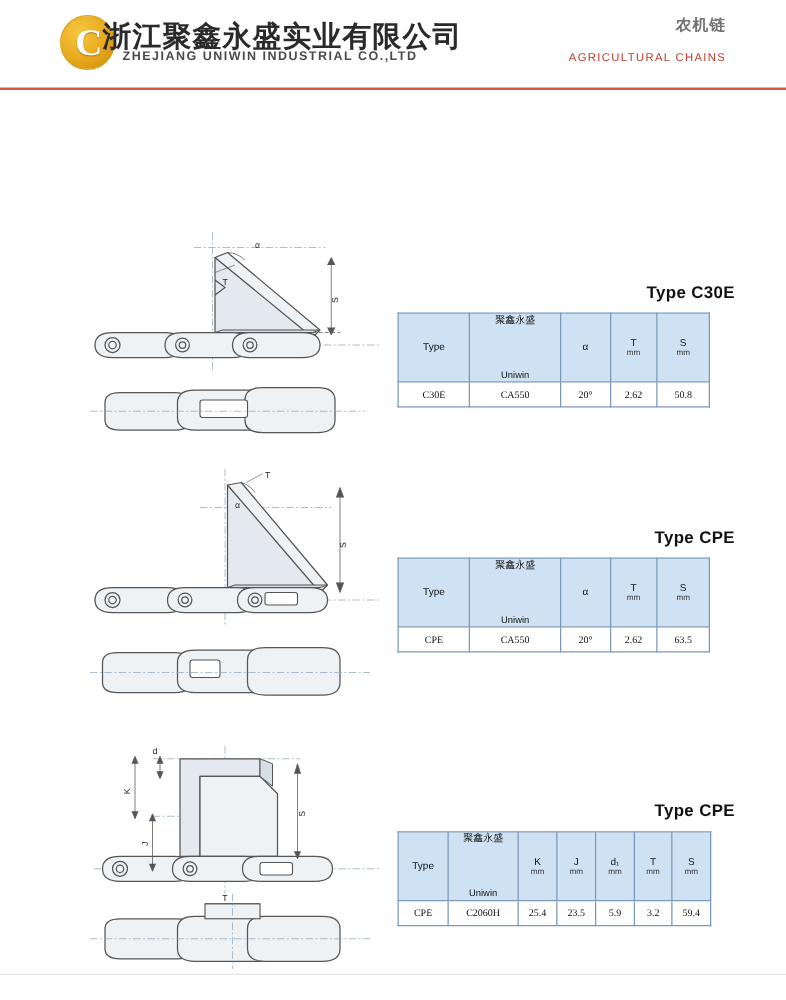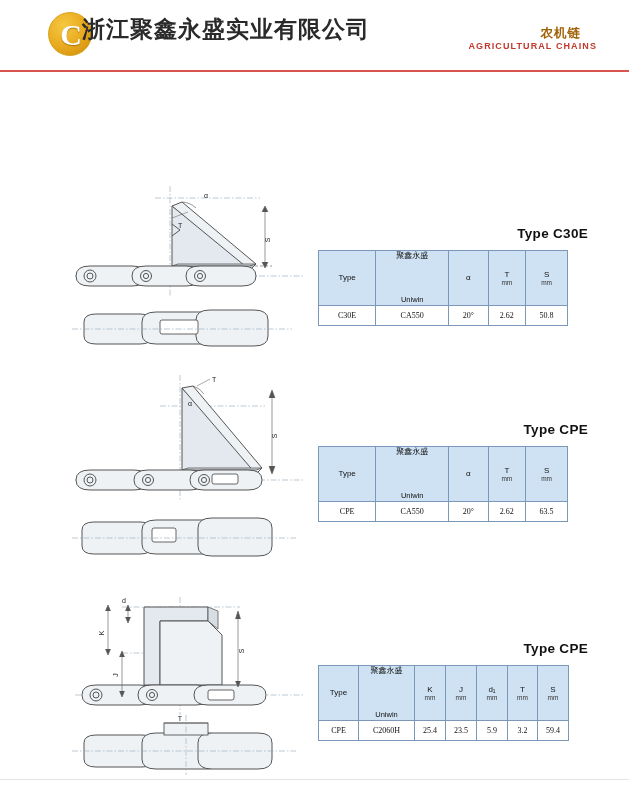--- a/index.html
+++ b/index.html
@@ -76,33 +76,33 @@
     left: 98px;
     top: 40px;
     font-size: 10px;
     font-weight: bold;
     color: #4a4a4a;
     letter-spacing: 1.2px;
   }
   .header-right-cn {
     position: absolute;
     right: 48px;
-    top: 25px;
+    top: 12px;
     font-size: 12.5px;
     font-weight: bold;
-    color: #a16207;
+    color: #737373;
     letter-spacing: 1px;
     font-family: "DejaVu Sans", sans-serif;
   }
   .header-right-en {
     position: absolute;
-    right: 32px;
+    right: 48px;
     top: 41px;
     font-size: 9px;
-    font-weight: bold;
+    font-weight: normal;
     color: #c0392b;
     letter-spacing: 1.1px;
   }
   
   .title-cn {
     position: absolute;
     left: 45px;
     top: 106px;
     font-size: 16px;
     font-weight: bold;
@@ -203,20 +203,21 @@
 <body>
 
 <div class="page">
 
   <div class="header">
     <div class="header-inner">
       <div class="logo">
         <div class="logo-glyph">C</div>
       </div>
       <div class="company-cn">浙江聚鑫永盛实业有限公司</div>
+      <div class="company-en">ZHEJIANG UNIWIN INDUSTRIAL CO.,LTD</div>
       <div class="header-right-cn">农机链</div>
       <div class="header-right-en">AGRICULTURAL CHAINS</div>
     </div>
   </div>
 
 
   <div class="section" style="top:178px; height:190px;">
 
     <div class="drawing">
       <svg width="250" height="190" viewBox="0 0 250 190">

